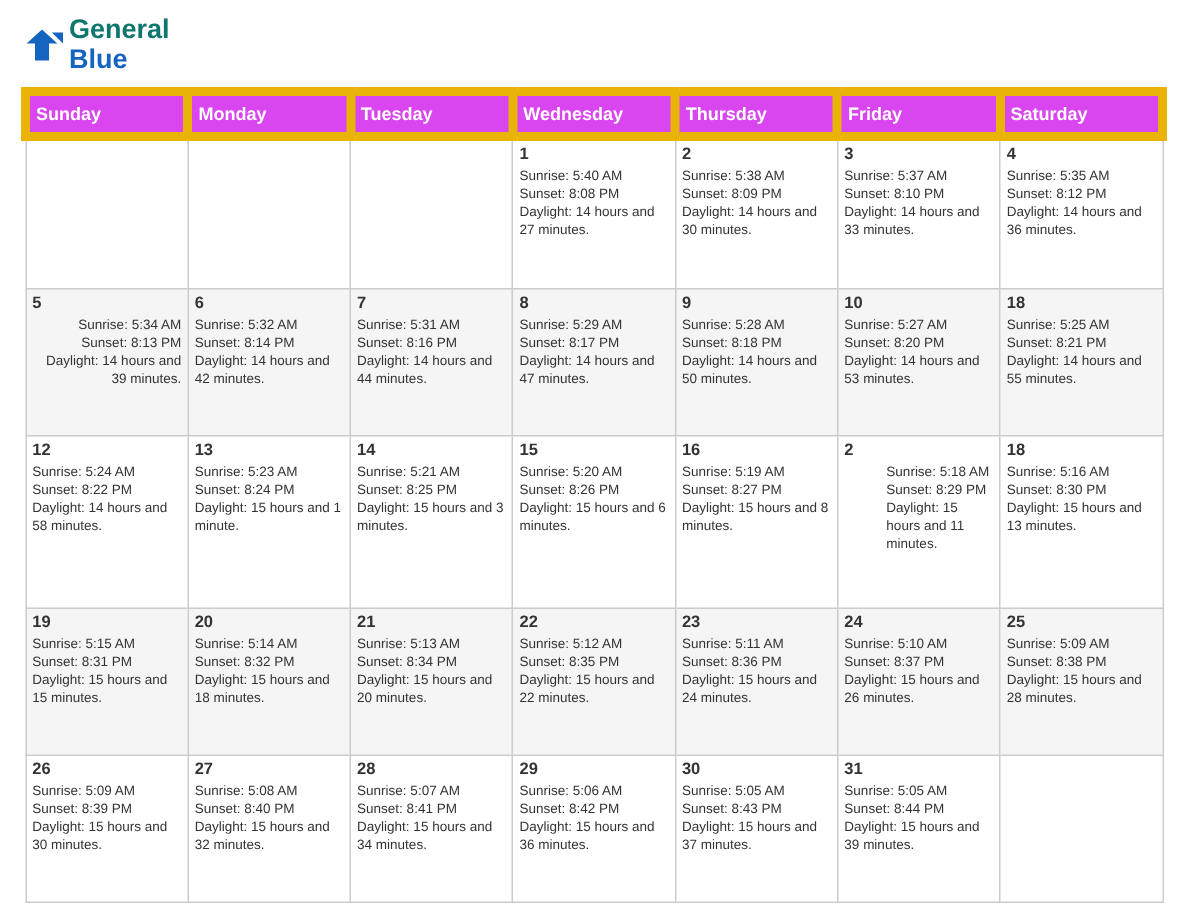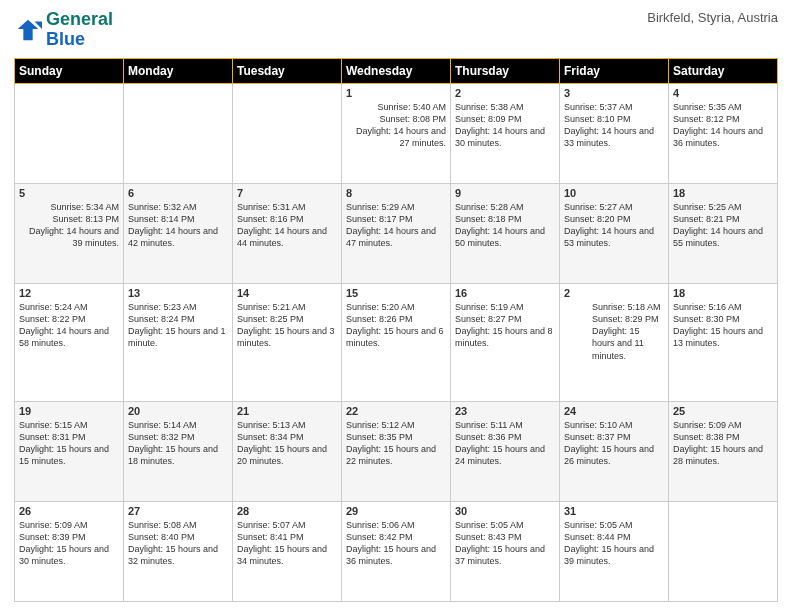--- a/index.html
+++ b/index.html
@@ -51,27 +51,27 @@
       font-size: 13px;
       color: #555;
     }
     .calendar {
       flex: 1;
       border-collapse: collapse;
       width: 100%;
       table-layout: fixed;
     }
     .calendar th {
-      background: #000000;
+      background: #d946ef;
       color: #fff;
       font-size: 12px;
       font-weight: bold;
       padding: 5px 4px;
       text-align: left;
-      border: 1px solid #eab308;
+      border: 6px solid #eab308;
     }
     .calendar td {
       border: 1px solid #ccc;
       vertical-align: top;
       padding: 3px 4px;
       font-size: 9.5px;
       color: #333;
       background: #fff;
     }
     .calendar tr:nth-child(even) td {
@@ -101,21 +101,20 @@
       <svg class="logo-icon" viewBox="0 0 30 30">
         <polygon points="15,4 26,14 20,14 20,26 10,26 10,14 4,14" fill="#1565c0"></polygon>
         <polygon points="22,6 30,6 30,14" fill="#1565c0"></polygon>
       </svg>
       <div class="logo-text">
         <span class="logo-general">General</span><br>
         <span class="logo-blue">Blue</span>
       </div>
     </div>
     <div class="title-block">
-      <div class="location">Birkfeld, Styria, Austria</div>
     </div>
   </div>
 
   <table class="calendar">
     <thead>
       <tr>
         <th>Sunday</th>
         <th>Monday</th>
         <th>Tuesday</th>
         <th>Wednesday</th>
@@ -124,21 +123,21 @@
         <th>Saturday</th>
       </tr>
     </thead>
     <tbody id="calendar-body">
     <tr>
           <td class="empty-cell"></td>
           <td class="empty-cell"></td>
           <td class="empty-cell"></td>
           <td>
             <span class="day-number">1</span>
-            <div class="day-info" style="white-space: pre-line; text-align: right;">Sunrise: 5:40 AM
+            <div class="day-info" style="white-space: pre-line;">Sunrise: 5:40 AM
 Sunset: 8:08 PM
 Daylight: 14 hours and 27 minutes.</div>
           </td>
           <td>
             <span class="day-number">2</span>
             <div class="day-info" style="white-space: pre-line;">Sunrise: 5:38 AM
 Sunset: 8:09 PM
 Daylight: 14 hours and 30 minutes.</div>
           </td>
           <td>

